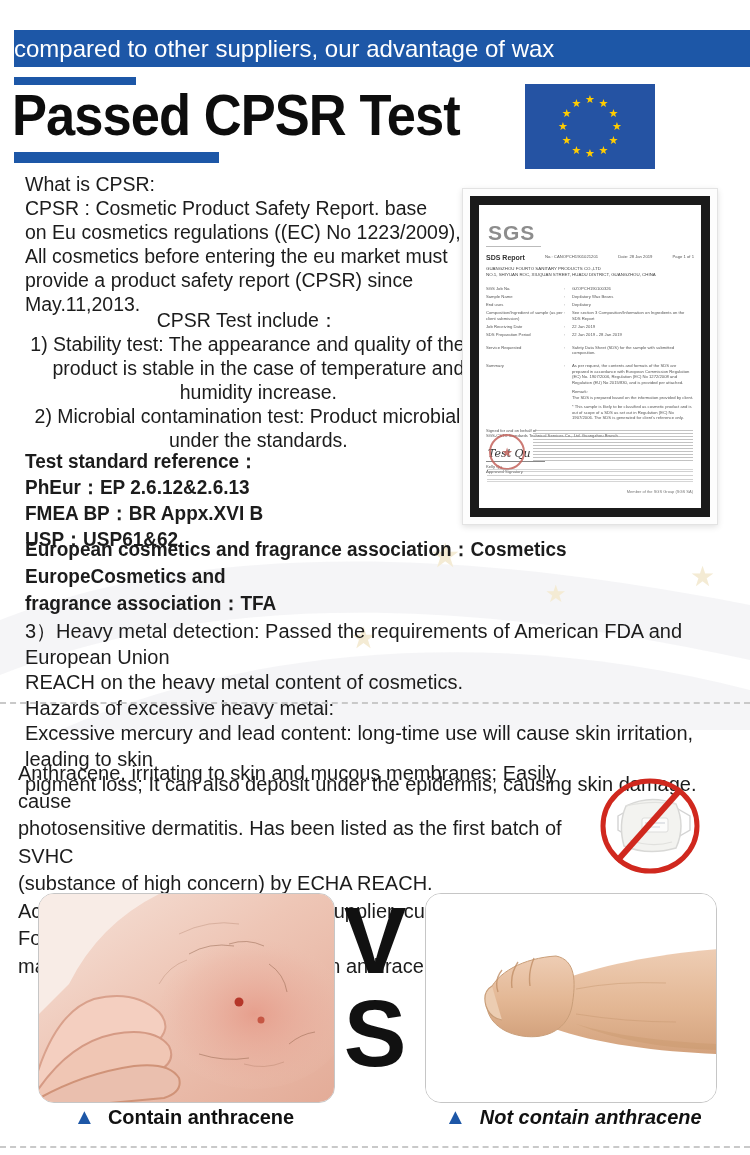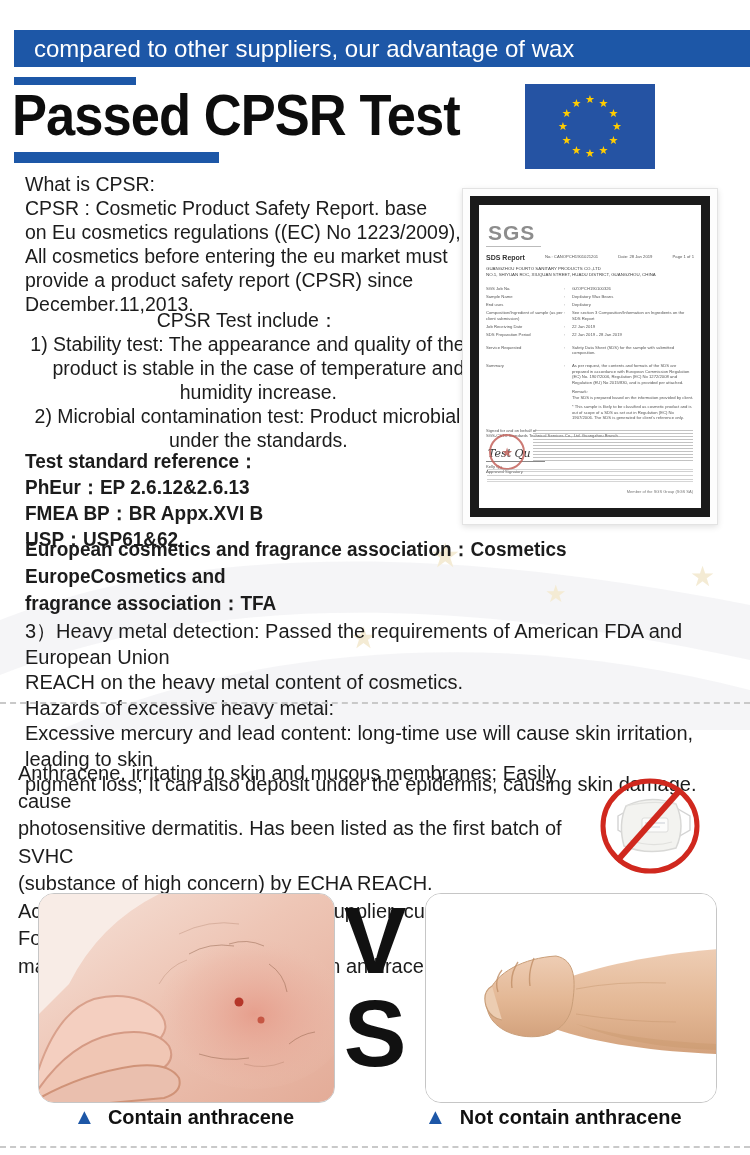--- a/index.html
+++ b/index.html
@@ -14,21 +14,20 @@
 
   
   #watermark { position:absolute; left:0; top:0; width:750px; height:760px; pointer-events:none; }
   .wm-star { position:absolute; color:#f4ebd4; }
   .wm-swoosh { position:absolute; left:0; top:430px; width:750px; height:300px; }
 
   
   .top-banner {
     position:absolute; left:14px; top:30px; width:736px; height:37px;
     background:#1d57a7; color:#fff; font-size:24px; line-height:37px;
-    padding-left:20px;
   }
   .bar-small { position:absolute; left:14px; top:77px; width:122px; height:8px; background:#1d57a7; }
   .page-title {
     position:absolute; left:12px; top:82px; font-size:57px; font-weight:bold;
     color:#0d0d0d; letter-spacing:-1px; transform:scaleX(.92); transform-origin:left;
     white-space:nowrap;
   }
   .bar-long { position:absolute; left:14px; top:152px; width:205px; height:11px; background:#1d57a7; }
   .eu-flag { position:absolute; left:525px; top:84px; width:130px; height:85px; }
 
@@ -91,21 +90,21 @@
   .no-icon { position:absolute; left:596px; top:776px; width:108px; height:100px; }
 
   
   .photo { position:absolute; top:893px; height:210px; border:1px solid #c6c6c6; border-radius:16px; overflow:hidden; background:#fff; }
   #photo-left  { left:38px;  width:297px; }
   #photo-right { left:425px; width:292px; }
   .vs { position:absolute; left:336px; top:894px; width:76px; text-align:center;
         font-weight:bold; color:#111; font-size:94px; line-height:93px; letter-spacing:-2px; }
   .caption { position:absolute; top:1104px; font-size:21px; font-weight:bold; color:#111; text-align:center; }
   #caption-left  { left:38px;  width:297px; }
-  #caption-right { left:410px; width:292px; }
+  #caption-right { left:430px; width:292px;font-style:italic; }
   .caption .tri { color:#1d57a7; font-size:22px; margin-right:8px; }
   .caption > span.capline { display:inline-block; transform:scaleX(.95); }
 </style>
 </head>
 <body>
 
 <div id="stage">
 
   <div id="watermark">
     <svg class="wm-swoosh" viewBox="0 0 750 300">
@@ -145,21 +144,21 @@
         <text x="41.617314097820156" y="32.8" text-anchor="middle" font-size="11" fill="#ffcc00">★</text>
         <text x="51.499999999999986" y="22.917314097820164" text-anchor="middle" font-size="11" fill="#ffcc00">★</text>
       </g>
   </svg>
 
   <div id="what-block" class="txt pre">What is CPSR:
 CPSR : Cosmetic Product Safety Report. base
 on Eu cosmetics regulations ((EC) No 1223/2009),
 All cosmetics before entering the eu market must
 provide a product safety report (CPSR) since
-December.11,2013.</div>
+May.11,2013.</div>
   <div id="include-block" class="txt prew">CPSR Test include：
 1) Stability test: The appearance and quality of the
     product is stable in the case of temperature and
     humidity increase.
 2) Microbial contamination test: Product microbial
     under the standards.</div>
   <div id="standards-block" class="txt pre bold-cond">Test standard reference：
 PhEur：EP 2.6.12&amp;2.6.13
 FMEA BP：BR Appx.XVI B
 USP：USP61&amp;62</div>

